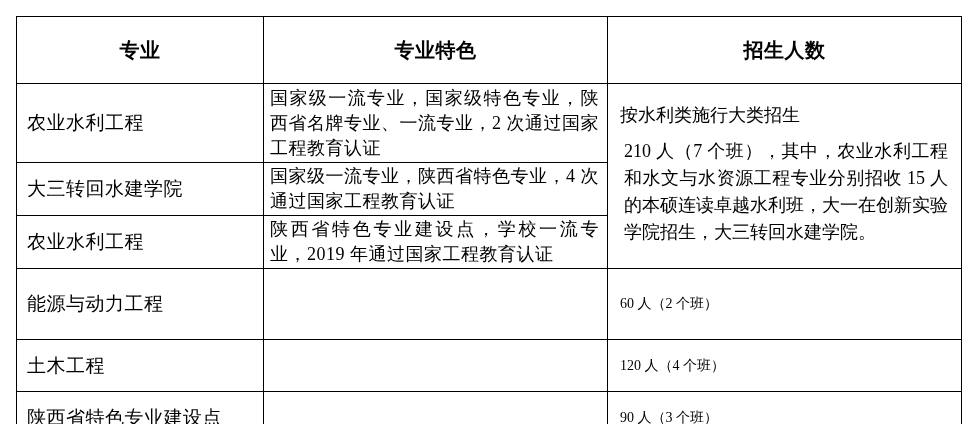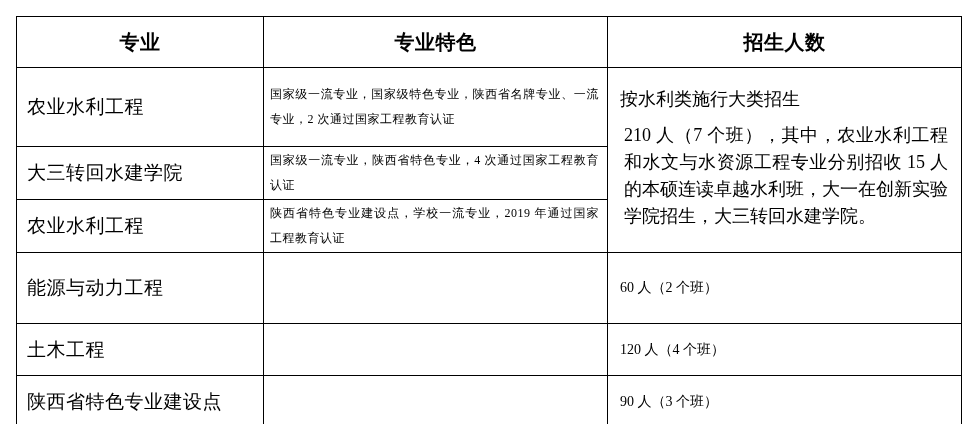--- a/index.html
+++ b/index.html
@@ -28,42 +28,42 @@
   }
   table.tbl col.c1 { width: 247px; }
   table.tbl col.c2 { width: 344px; }
   table.tbl col.c3 { width: 354px; }
   table.tbl th, table.tbl td {
     border: 1.5px solid #000000;
     vertical-align: middle;
     box-sizing: border-box;
     overflow: hidden;
   }
-  tr.r-head  { height: 51px; }
+  tr.r-head  { height: 67px; }
   tr.r1 { height: 79px; }
   tr.r2 { height: 51px; }
   tr.r3 { height: 51px; }
   tr.r4 { height: 71px; }
   tr.r5 { height: 52px; }
   tr.r6 { height: 53px; }
   th.hdr {
     font-size: 20px;
     font-weight: bold;
     text-align: center;
     letter-spacing: 0.5px;
   }
   td.major {
     font-size: 19px;
     text-align: left;
     padding: 0 4px 0 10px;
     letter-spacing: 0.5px;
     margin-left: 24px;
   }
   td.feature {
-    font-size: 12px;
+    font-size: 18px;
     line-height: 25px;
     text-align: justify;
     padding: 1px 8px 1px 6px;
     letter-spacing: 0.5px;
   }
   td.enroll {
     font-size: 14px;
     text-align: left;
     padding: 0 6px 0 12px;
   }

